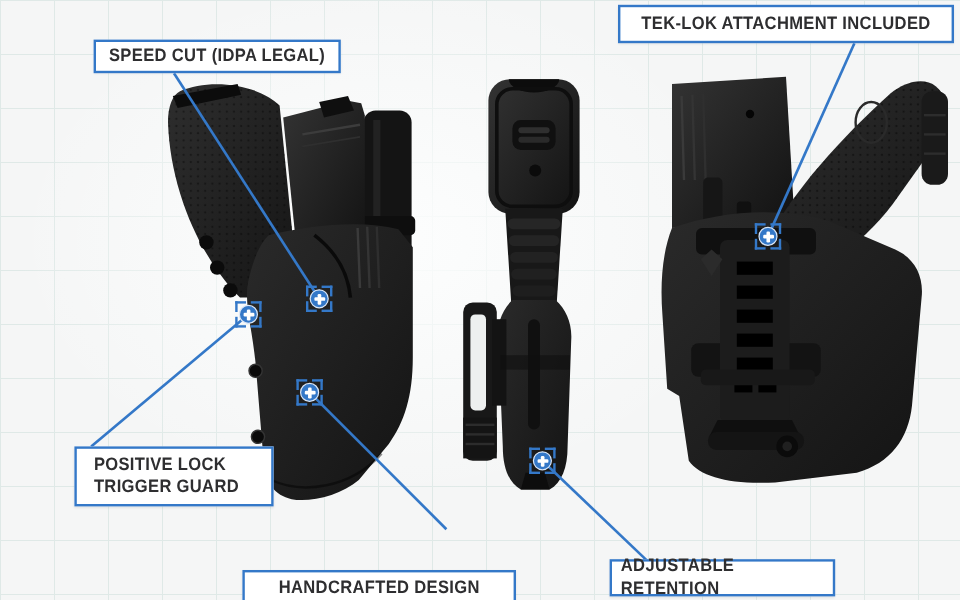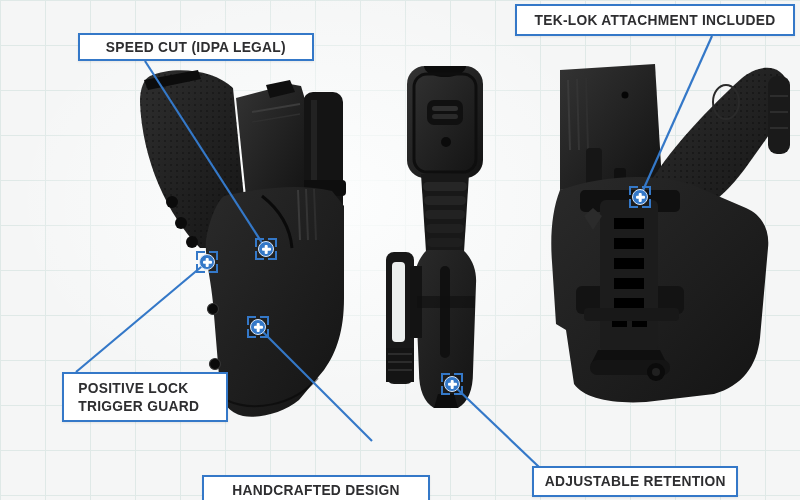--- a/index.html
+++ b/index.html
@@ -216,30 +216,30 @@
       </div>
       <div class="marker" style="left: 441px; top: 373px;">
         <span class="c tl"></span>
         <span class="c tr"></span>
         <span class="c bl"></span>
         <span class="c br"></span>
         <span class="dot"></span>
       </div>
     </div>
 
-  <div class="callout" style="left: 78px; top: 33px; width: 236px; height: 28px;">
+  <div class="callout" style="left: 78px; top: 33px; width: 206px; height: 28px;">
     <span class="callout-text">SPEED CUT (IDPA LEGAL)</span>
   </div>
   <div class="callout" style="left: 515px; top: 4px; width: 280px; height: 32px;">
     <span class="callout-text">TEK-LOK ATTACHMENT INCLUDED</span>
   </div>
   <div class="callout align-left" style="left: 62px; top: 372px; width: 166px; height: 50px;">
     <span class="callout-text">POSITIVE LOCK
 TRIGGER GUARD</span>
   </div>
   <div class="callout" style="left: 202px; top: 441px; width: 228px; height: 30px; margin-top: 34px;">
     <span class="callout-text">HANDCRAFTED DESIGN</span>
   </div>
-  <div class="callout" style="left: 532px; top: 466px; width: 206px; height: 31px;">
+  <div class="callout" style="left: 508px; top: 466px; width: 188px; height: 31px;">
     <span class="callout-text">ADJUSTABLE RETENTION</span>
   </div>
 
 </div>
 
 </body></html>

